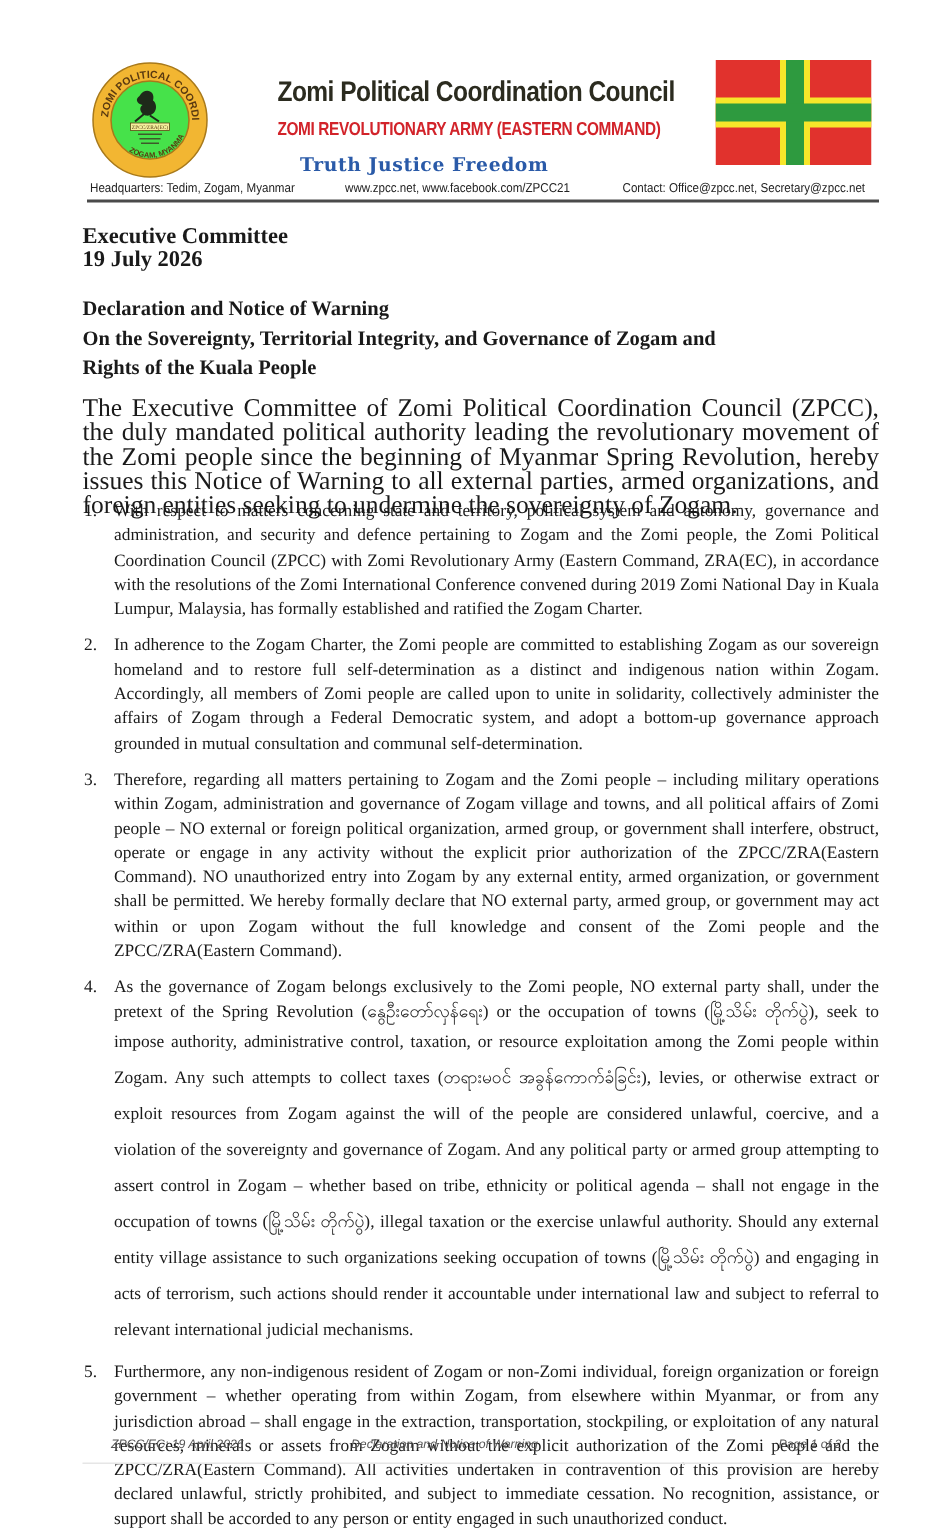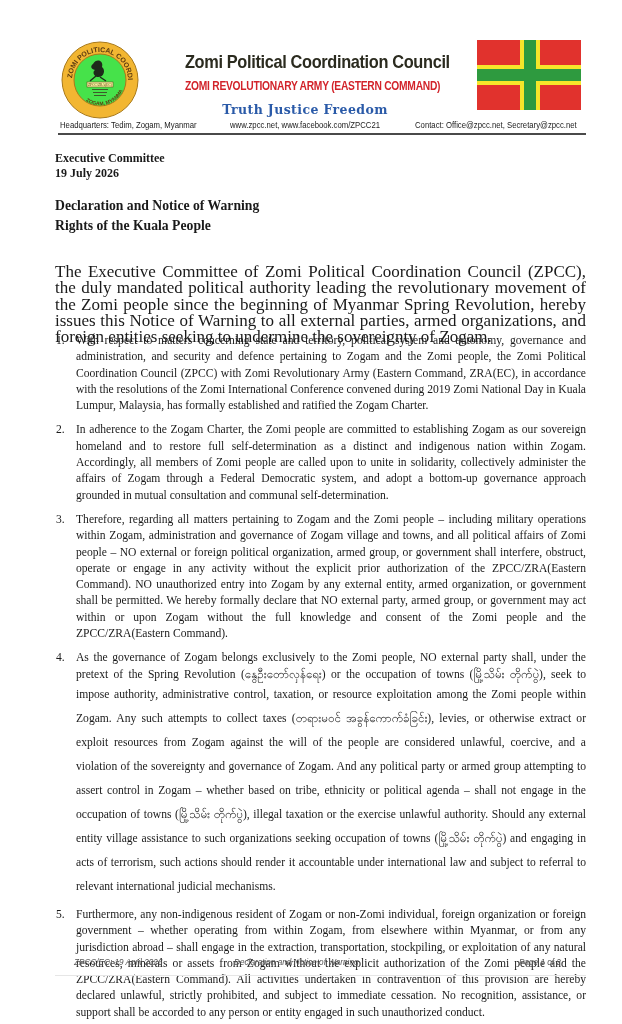--- a/index.html
+++ b/index.html
@@ -2,30 +2,30 @@
 <html><head>
 <meta charset="utf-8">
 <style>
   html, body { margin: 0; padding: 0; background: #ffffff; }
   body { width: 622px; height: 1024px; position: relative; overflow: hidden; font-family: "Liberation Serif", serif; color: #1a1a1a; }
 
   .letterhead { position: absolute; left: 0; top: 0; width: 622px; height: 140px; }
   .seal { position: absolute; left: 60px; top: 40px; width: 80px; height: 80px; }
   .org-name { position: absolute; left: 165px; top: 51px; width: 285px; text-align: center; font-family: "Liberation Sans", sans-serif; font-weight: bold; font-size: 19px; color: #2b2b1f; letter-spacing: -0.4px; transform: scaleX(0.86); transform-origin: center; white-space: nowrap; }
   .org-sub { position: absolute; left: 158px; top: 79px; width: 300px; text-align: center; font-family: "Liberation Sans", sans-serif; font-weight: bold; font-size: 12.5px; color: #d2232a; letter-spacing: -0.3px; transform: scaleX(0.82); transform-origin: center; white-space: nowrap; }
-  .motto { position: absolute; left: 200px; top: 102px; width: 210px; text-align: center; font-family: "DejaVu Serif", serif; font-weight: bold; font-size: 12.5px; color: #2a5aa8; letter-spacing: 0.4px; white-space: nowrap; }
+  .motto { position: absolute; left: 200px; top: 102px; width: 210px; text-align: left; font-family: "DejaVu Serif", serif; font-weight: bold; font-size: 12.5px; color: #2a5aa8; letter-spacing: 0.4px; white-space: nowrap; }
   .flag { position: absolute; left: 477px; top: 40px; width: 104px; height: 70px; }
   .contact-row { position: absolute; left: 58px; top: 120px; width: 528px; font-family: "Liberation Sans", sans-serif; font-size: 8.6px; color: #222; white-space: nowrap; }
   .contact-row span { position: absolute; top: 0; display: inline-block; transform: scaleX(0.9); transform-origin: left; }
   .hq { left: 2px; }
   .web { left: 172px; }
   .contact { left: 357px; }
   .rule { position: absolute; left: 58px; top: 133px; width: 528px; height: 2px; background: #4a4a4a; }
 
-  .meta { position: absolute; left: 55px; top: 151px; font-size: 12px; font-weight: bold; line-height: 14.5px; }
+  .meta { position: absolute; left: 55px; top: 151px; font-size: 15px; font-weight: bold; line-height: 14.5px; }
   .title { position: absolute; left: 55px; top: 196px; width: 520px; font-size: 13.7px; font-weight: bold; line-height: 19.5px; }
 
   .intro { position: absolute; left: 55px; top: 264px; width: 531px; font-size: 17px; line-height: 16.3px; text-align: justify; }
   ol.points { position: absolute; left: 36px; top: 333px; width: 550px; margin: 0; padding: 0 0 0 0; list-style: none; font-size: 11.6px; line-height: 16.3px; }
   ol.points li { position: relative; padding-left: 40px; text-align: justify; margin-bottom: 8px; }
   ol.points li .num { position: absolute; left: 20px; top: 0; }
   li.p4 { line-height: 16.3px; }
   li.p4 .tall { line-height: 24px; }
 
   .footer-rule { position: absolute; left: 55px; top: 975px; width: 531px; height: 1px; background: #e6e6e6; }
@@ -76,20 +76,21 @@
   <div class="rule"></div>
 </div>
 
 <div class="meta">
   <div>Executive Committee</div>
   <div>19 July 2026</div>
 </div>
 
 <div class="title">
   <div>Declaration and Notice of Warning</div>
+  <div>On the Sovereignty, Territorial Integrity, and Governance of Zogam and</div>
   <div>Rights of the Kuala People</div>
 </div>
 
 <p class="intro" style="margin:0;">The Executive Committee of Zomi Political Coordination Council (ZPCC), the duly mandated political authority leading the revolutionary movement of the Zomi people since the beginning of Myanmar Spring Revolution, hereby issues this Notice of Warning to all external parties, armed organizations, and foreign entities seeking to undermine the sovereignty of Zogam.</p>
 
 <ol class="points">
   <li>
     <span class="num">1.</span>
     <span>With respect to matters concerning state and territory, political system and autonomy, governance and administration, and security and defence pertaining to Zogam and the Zomi people, the Zomi Political Coordination Council (ZPCC) with Zomi Revolutionary Army (Eastern Command, ZRA(EC), in accordance with the resolutions of the Zomi International Conference convened during 2019 Zomi National Day in Kuala Lumpur, Malaysia, has formally established and ratified the Zogam Charter.</span>
   </li>

